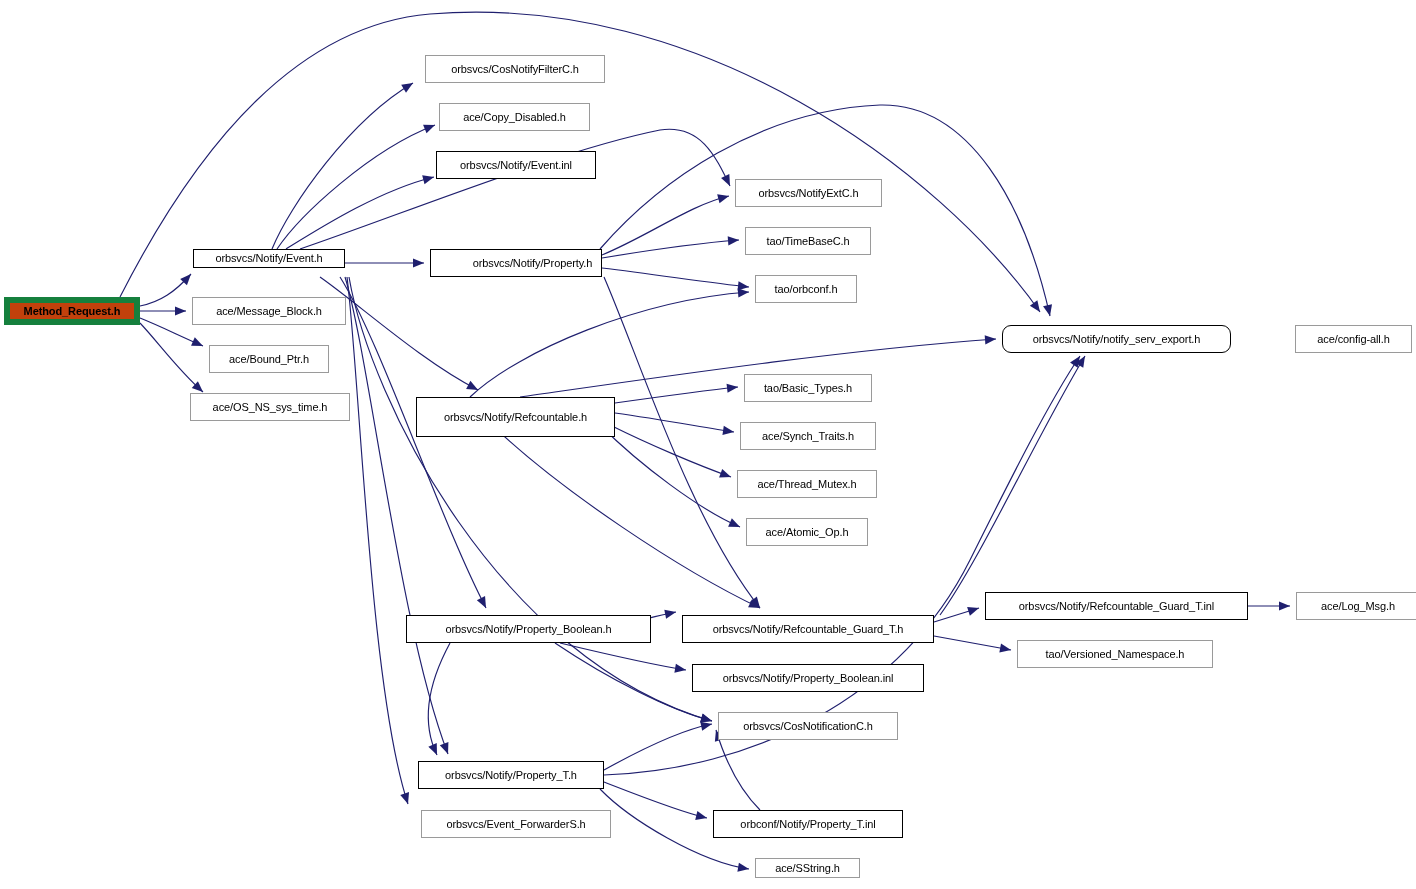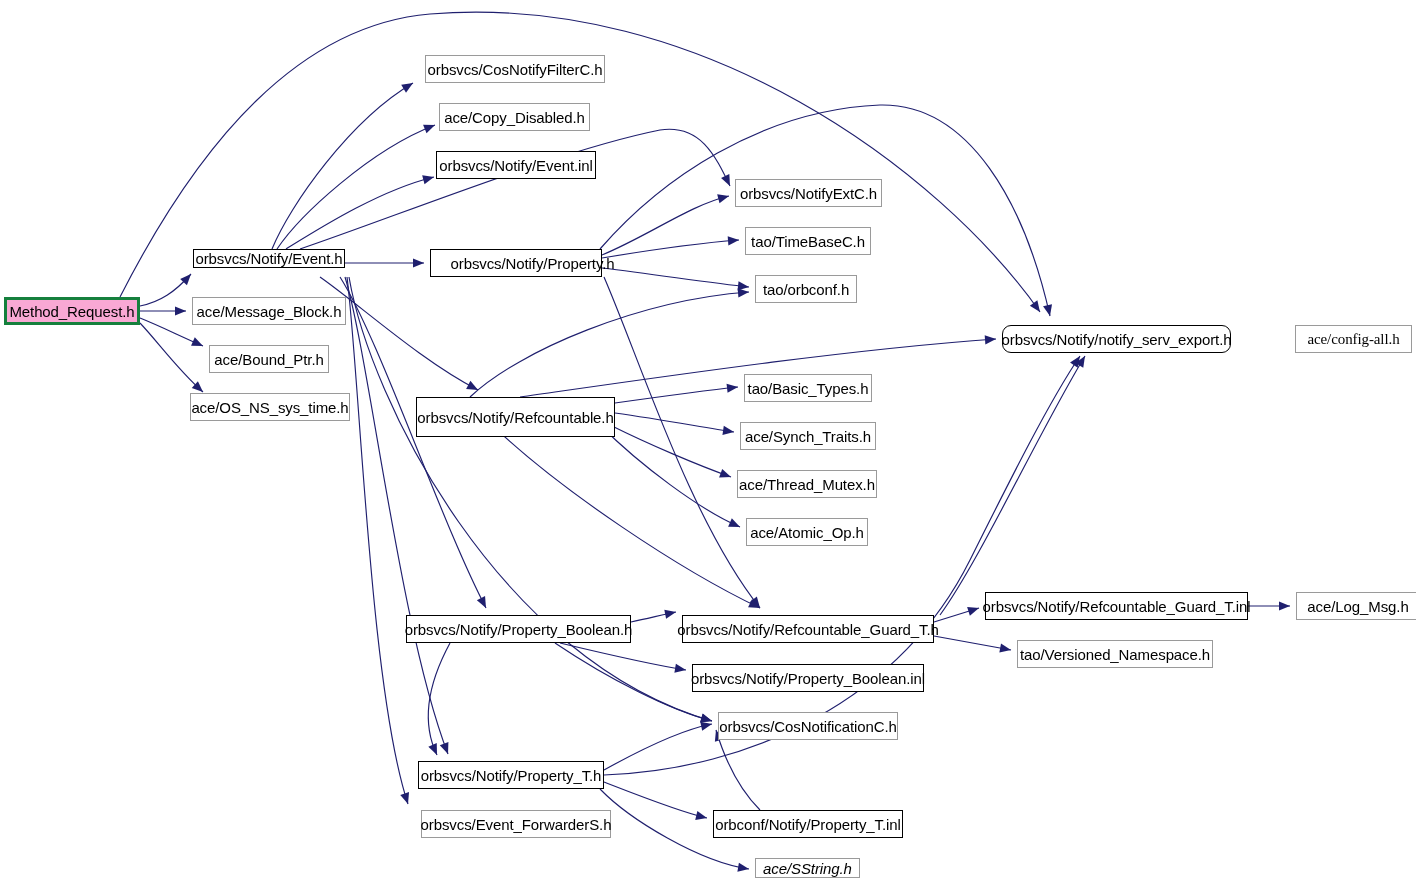--- a/index.html
+++ b/index.html
@@ -33,33 +33,34 @@
   }
   .node {
     position: absolute;
     box-sizing: border-box;
     display: flex;
     align-items: center;
     justify-content: center;
     background: #ffffff;
     border: 1px solid #9a9a9a;
     color: #000000;
-    font-size: 15px;
+    font-size: 11px;
     line-height: 1;
     white-space: nowrap;
     padding: 0 7px;
     letter-spacing: -0.1px;
   }
   .node.documented {
     border: 1px solid #000000;
     justify-content: center;
   }
   .node.root {
-    background: #f9a8d4;
-    border: 3px solid #15803d;
+    background: #c2410c;
+    border: 6px solid #15803d;
+    font-weight: bold;
   }
   .node-label {
     pointer-events: none;
   }
 </style>
 </head>
 <body>
 
 <div id="graph-root">
   <svg id="edges" viewBox="0 0 1416 889" preserveAspectRatio="none">
@@ -177,39 +178,39 @@
       </div>
       <div class="node " style="left: 745px; top: 227px; width: 126px; height: 28px;">
         <span class="node-label">tao/TimeBaseC.h</span>
       </div>
       <div class="node " style="left: 755px; top: 275px; width: 102px; height: 28px;">
         <span class="node-label">tao/orbconf.h</span>
       </div>
       <div class="node documented" style="left: 1002px; top: 325px; width: 229px; height: 28px; border-radius: 9px;">
         <span class="node-label">orbsvcs/Notify/notify_serv_export.h</span>
       </div>
-      <div class="node " style="left: 1295px; top: 325px; width: 117px; height: 28px; font-family: Liberation Serif, serif;">
+      <div class="node " style="left: 1295px; top: 325px; width: 117px; height: 28px;">
         <span class="node-label">ace/config-all.h</span>
       </div>
       <div class="node documented" style="left: 416px; top: 397px; width: 199px; height: 40px;">
         <span class="node-label">orbsvcs/Notify/Refcountable.h</span>
       </div>
       <div class="node " style="left: 744px; top: 374px; width: 128px; height: 28px;">
         <span class="node-label">tao/Basic_Types.h</span>
       </div>
       <div class="node " style="left: 740px; top: 422px; width: 136px; height: 28px;">
         <span class="node-label">ace/Synch_Traits.h</span>
       </div>
       <div class="node " style="left: 737px; top: 470px; width: 140px; height: 28px;">
         <span class="node-label">ace/Thread_Mutex.h</span>
       </div>
       <div class="node " style="left: 746px; top: 518px; width: 122px; height: 28px;">
         <span class="node-label">ace/Atomic_Op.h</span>
       </div>
-      <div class="node documented" style="left: 406px; top: 615px; width: 225px; height: 28px;">
+      <div class="node documented" style="left: 406px; top: 615px; width: 245px; height: 28px;">
         <span class="node-label">orbsvcs/Notify/Property_Boolean.h</span>
       </div>
       <div class="node documented" style="left: 682px; top: 615px; width: 252px; height: 28px;">
         <span class="node-label">orbsvcs/Notify/Refcountable_Guard_T.h</span>
       </div>
       <div class="node documented" style="left: 985px; top: 592px; width: 263px; height: 28px;">
         <span class="node-label">orbsvcs/Notify/Refcountable_Guard_T.inl</span>
       </div>
       <div class="node " style="left: 1296px; top: 592px; width: 124px; height: 28px; justify-content: center;">
         <span class="node-label">ace/Log_Msg.h</span>
@@ -225,17 +226,17 @@
       </div>
       <div class="node documented" style="left: 418px; top: 761px; width: 186px; height: 28px;">
         <span class="node-label">orbsvcs/Notify/Property_T.h</span>
       </div>
       <div class="node " style="left: 421px; top: 810px; width: 190px; height: 28px;">
         <span class="node-label">orbsvcs/Event_ForwarderS.h</span>
       </div>
       <div class="node documented" style="left: 713px; top: 810px; width: 190px; height: 28px;">
         <span class="node-label">orbconf/Notify/Property_T.inl</span>
       </div>
-      <div class="node " style="left: 755px; top: 858px; width: 105px; height: 20px; font-style: italic;">
+      <div class="node " style="left: 755px; top: 858px; width: 105px; height: 20px;">
         <span class="node-label">ace/SString.h</span>
       </div>
     </div>
 </div>
 
 </body></html>

